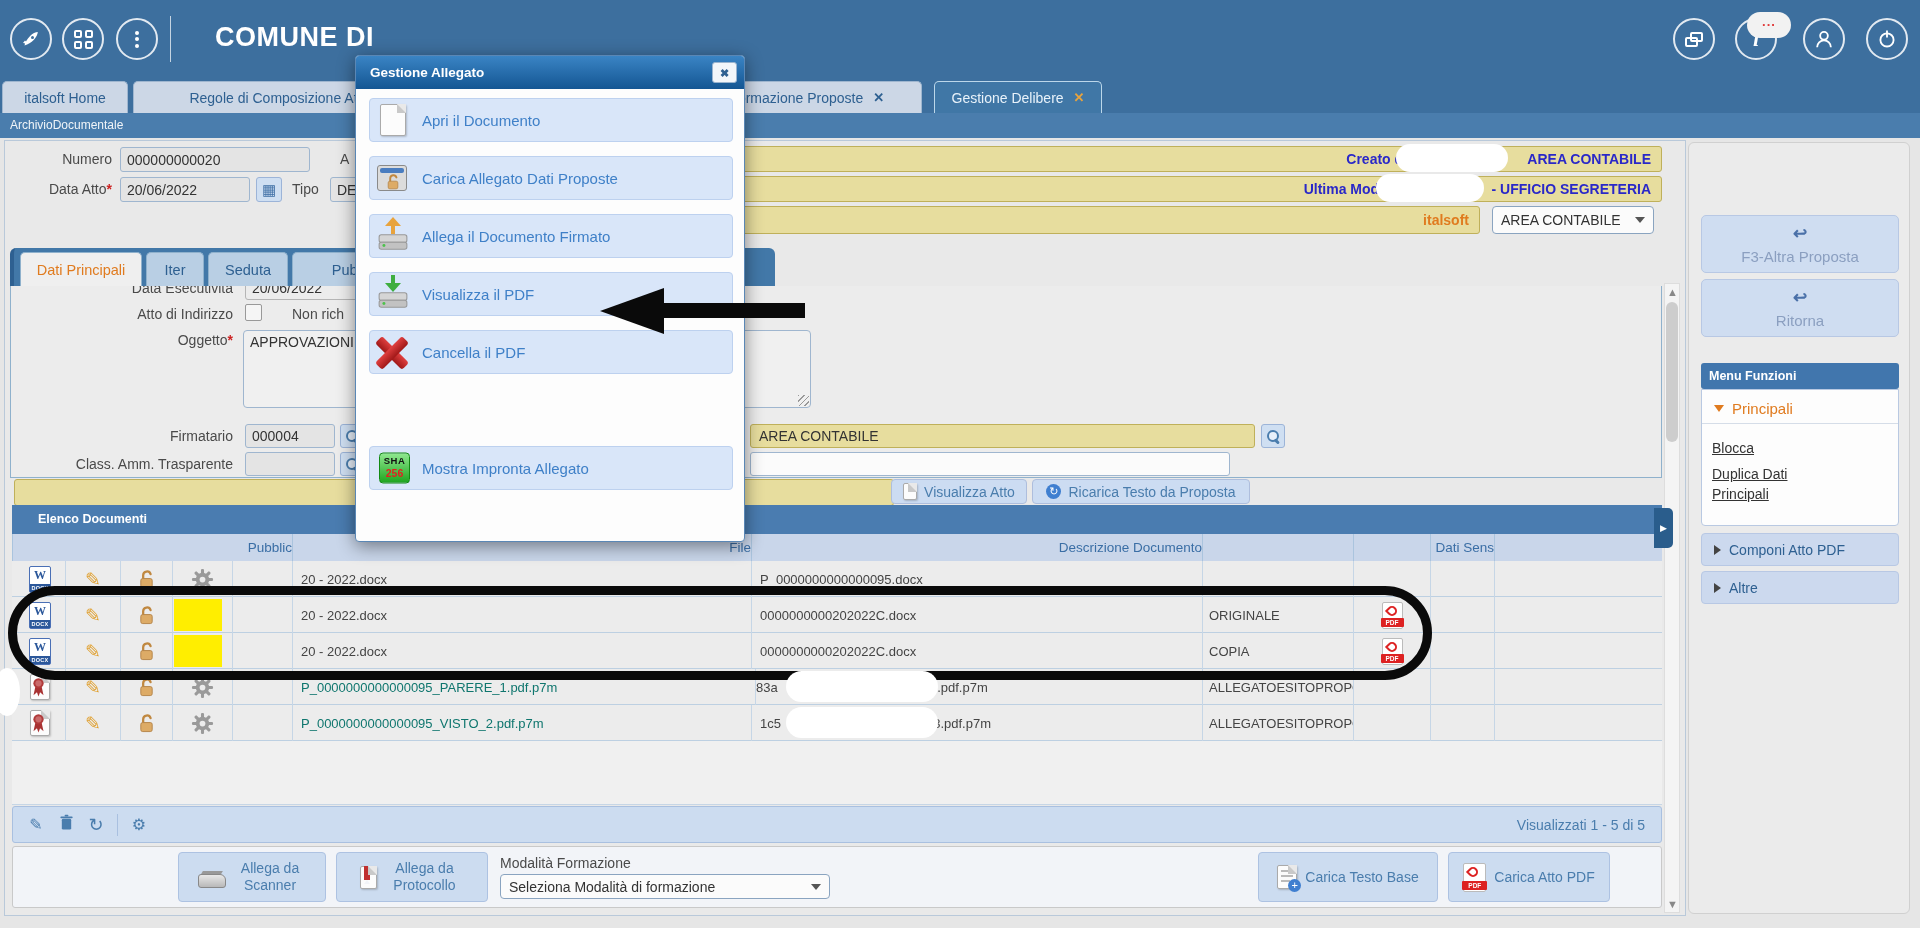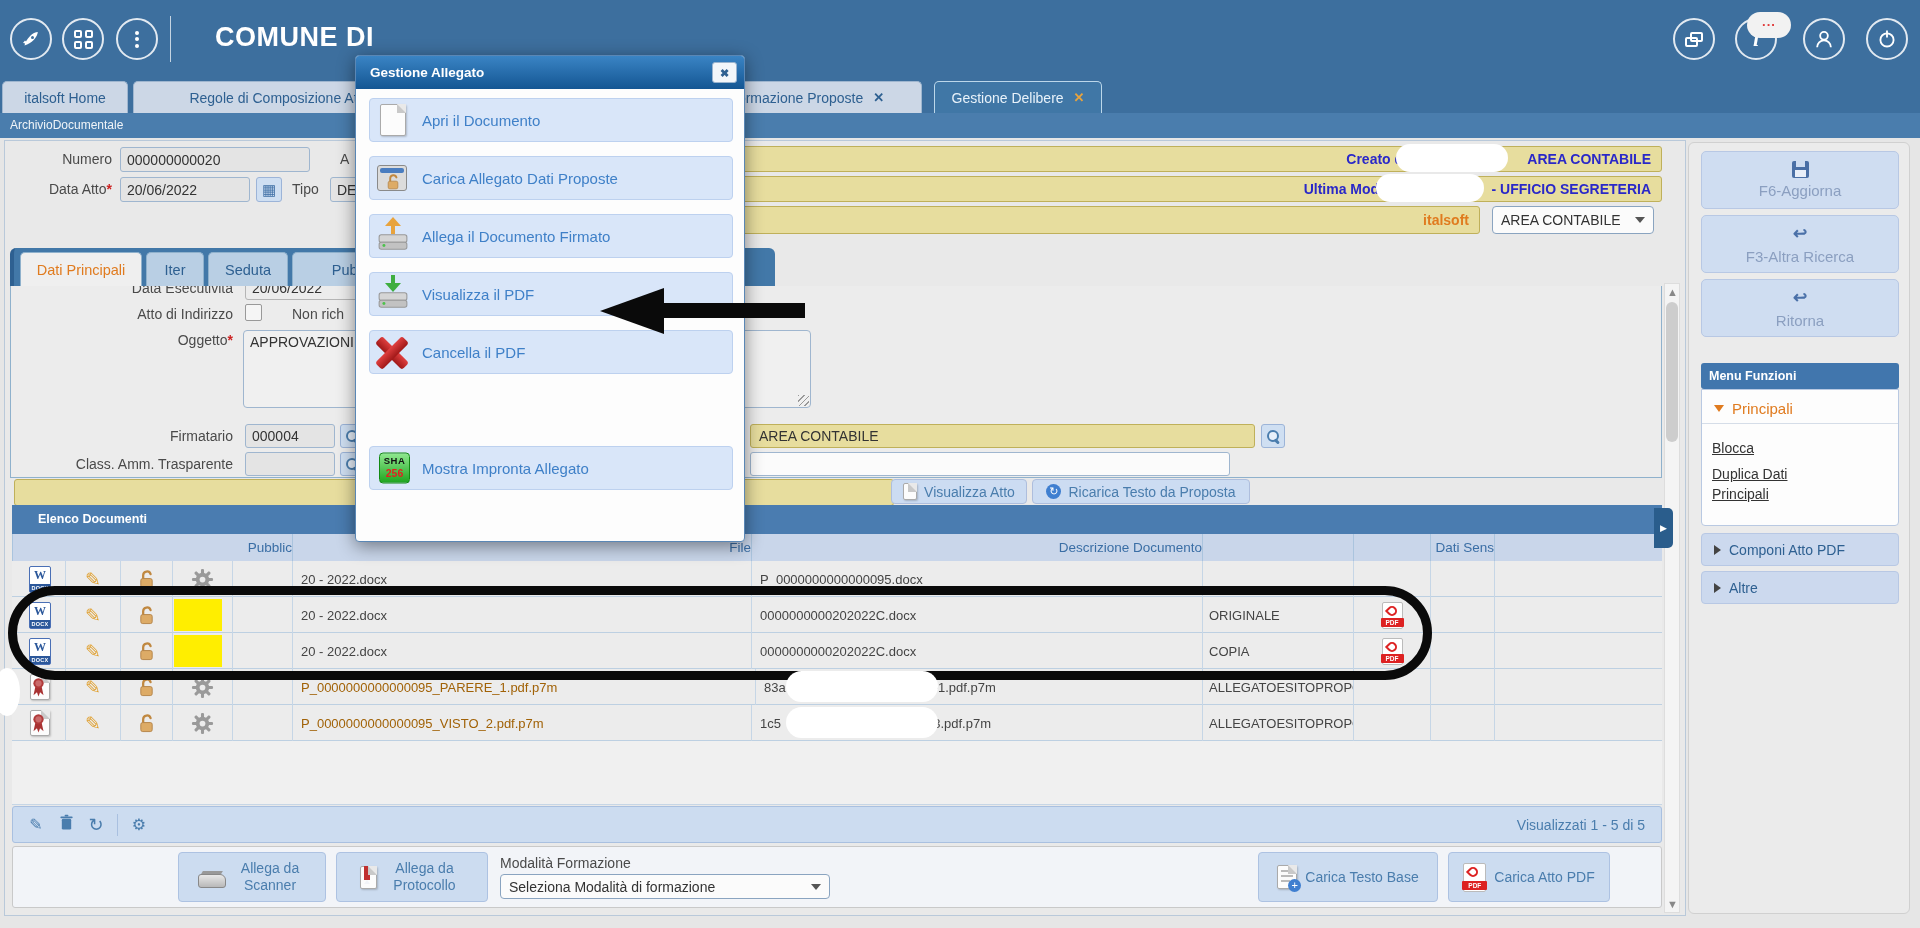--- a/index.html
+++ b/index.html
@@ -81,21 +81,21 @@
   
   #tbl-titlebar { left:12px; top:505px; width:1650px; height:29px; background:#4a7cb0; color:#fff;
     font-weight:bold; font-size:12.5px; line-height:29px; padding-left:26px; }
   #tbl-headrow { left:12px; top:534px; width:1650px; height:27px; background:#c9d6ea; }
   .th { position:absolute; top:0; height:27px; color:#3a6ea5; font-size:13.5px; display:flex;
     align-items:center; justify-content:flex-end; border-left:1px solid #aac4de; overflow:hidden; white-space:nowrap; }
   .trow { position:absolute; left:12px; width:1650px; height:36px; background:#ececec; border-bottom:1px solid #bdd0e2; }
   .td { position:absolute; top:0; height:36px; border-left:1px solid #c6d6e6; display:flex;
     align-items:center; overflow:hidden; white-space:nowrap; font-size:13px; color:#444; }
   .td.center { justify-content:center; }
-  .pinklink { color:#a16207; cursor:pointer; }
+  .pinklink { color:#0f766e; cursor:pointer; }
   #tbl-bottom { left:12px; top:741px; width:1650px; height:64px; background:#f0f0f0; border-bottom:1px solid #c6d6e6; }
 
   #footerbar { left:12px; top:806px; width:1650px; height:37px; background:#ccdcf0; border:1px solid #a9c0e0;
     border-radius:3px; display:flex; align-items:center; color:#4a7dad; }
   #footerbar .fico { width:30px; text-align:center; font-size:16px; cursor:pointer; }
   #status { position:absolute; right:16px; color:#4a7dad; font-size:14px; }
 
   #attachbar { left:12px; top:846px; width:1650px; height:62px; background:#f2f4f8; border:1px solid #c9c9c9;
     border-radius:3px; }
   .bigbtn { position:absolute; background:#ccdcf0; border:1px solid #adc2e2; border-radius:4px;
@@ -546,21 +546,21 @@
           <use href="#sym-lock"></use>
         </svg>
       </div>
     <div class="td center" style="left:160px;width:60px">
         <svg width="23" height="23">
           <use href="#sym-gear"></use>
         </svg>
       </div>
     <div class="td" style="left:220px;width:60px"></div>
     <div class="td pinklink" style="left:280px;width:459px;padding-left:8px">P_0000000000000095_PARERE_1.pdf.p7m</div>
-    <div class="td" style="left:743px;width:451px;padding-left:8px">
+    <div class="td" style="left:743px;width:451px;padding-left:0">
       <span>83a</span>
       <span style="display:inline-block;width:145px"></span>
       <span>e1.pdf.p7m</span>
     </div>
     <div class="td" style="left:1190px;width:151px;padding-left:6px">ALLEGATOESITOPROPOSTA</div>
     <div class="td" style="left:1341px;width:77px"></div>
     <div class="td" style="left:1418px;width:64px"></div>
     <div class="td" style="left:1482px;width:168px"></div>
   </div>
 
@@ -646,27 +646,23 @@
   <div id="vscroll" class="abs">
     <span class="scrollarrow" style="top:3px">▲</span>
     <div id="vthumb"></div>
     <span class="scrollarrow" style="bottom:3px">▼</span>
   </div>
   <div id="collapse-flap" class="abs">
     <span style="color:#fff;font-size:9px">▶</span>
   </div>
 
   <div id="sidebar" class="abs">
-    <div class="sbtn" style="top:8px;height:58px">
-      <span class="floppy"></span>
-      <span>F6-Aggiorna</span>
-    </div>
     <div class="sbtn" style="top:72px;height:58px">
       <span class="backarrow">↩</span>
-      <span>F3-Altra Ricerca</span>
+      <span>F3-Altra Proposta</span>
     </div>
     <div class="sbtn" style="top:136px;height:58px">
       <span class="backarrow">↩</span>
       <span>Ritorna</span>
     </div>
     <div id="menuhdr">Menu Funzioni</div>
     <div id="menubox">
       <div style="display:flex;align-items:center;gap:8px;padding:10px 0 6px 12px;border-bottom:1px solid #d5dde8;color:#e07b1f;font-size:15px">
         <span class="tri-d"></span>
         <span>Principali</span>

